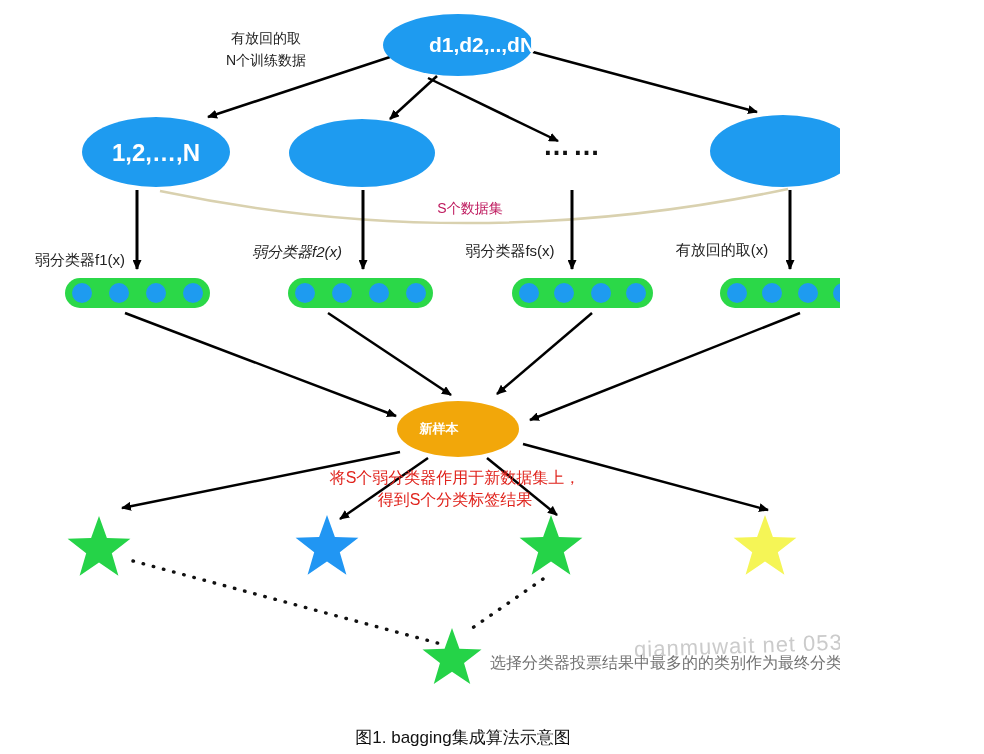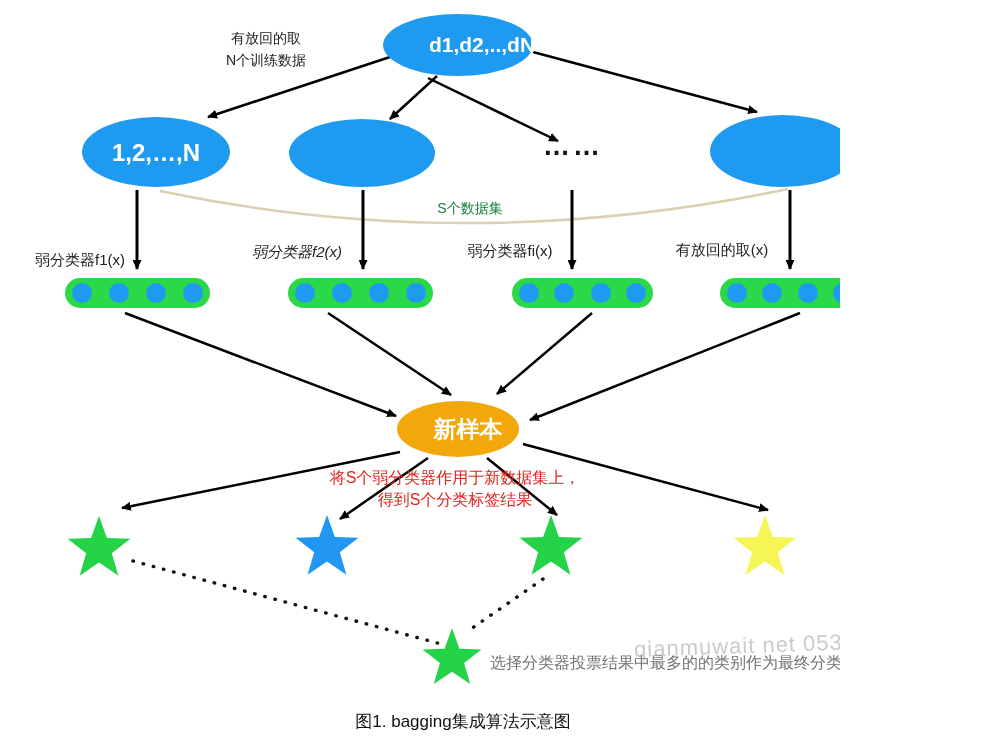--- a/index.html
+++ b/index.html
@@ -7,25 +7,25 @@
     position:relative;width:840px;height:754px;background:#ffffff;overflow:hidden;
     font-family:"Liberation Sans","DejaVu Sans",sans-serif;color:#1a1a1a;
   }
   #diagram-svg{position:absolute;left:0;top:0;}
   .lbl{position:absolute;white-space:nowrap;}
   .center{transform:translate(-50%,-50%);}
   .ellipse-label{color:#ffffff;font-weight:bold;}
   .note{font-size:14px;line-height:22px;text-align:center;color:#222;}
   .classifier{font-size:15px;color:#222;}
   .dots-label{font-size:27px;font-weight:bold;letter-spacing:3px;color:#111;}
-  .s-label{font-size:14px;color:#15803d;}
+  .s-label{font-size:14px;color:#be185d;}
   .red-note{font-size:16px;color:#e0231c;text-align:center;}
   .vote{font-size:16px;color:#737373;}
   .watermark{font-size:22px;color:#cbcbcb;letter-spacing:1px;transform:rotate(-2deg);}
-  .caption{font-size:17px;color:#111;}
+  .caption{font-size:17px;color:#111;margin-top:16px;}
 </style>
 </head>
 <body>
 
 <div id="canvas">
 
   <svg id="diagram-svg" width="984" height="754" viewBox="0 0 984 754">
     <defs>
       <marker id="ah" markerWidth="11" markerHeight="9" refX="9" refY="4.5" orient="auto" markerUnits="userSpaceOnUse">
         <path d="M0,0 L10,4.5 L0,9 z" fill="#000"></path>
@@ -106,24 +106,24 @@
   </div>
 
   <div class="lbl center ellipse-label" style="left:458px;top:45px;font-size:21px;margin-left:24px;">d1,d2,..,dN</div>
   <div class="lbl center ellipse-label" style="left:156px;top:153px;font-size:24px;">1,2,…,N</div>
   <div class="lbl center dots-label" style="left:573px;top:146px;">……</div>
 
   <div class="lbl center s-label" style="left:470px;top:209px;">S个数据集</div>
 
   <div class="lbl center classifier" style="left:80px;top:260px;text-align:center;">弱分类器f1(x)</div>
   <div class="lbl center classifier" style="left:297px;top:252px;font-style:italic;">弱分类器f2(x)</div>
-  <div class="lbl center classifier" style="left:510px;top:251px;">弱分类器fi(x)</div>
+  <div class="lbl center classifier" style="left:510px;top:251px;">弱分类器fs(x)</div>
   <div class="lbl center classifier" style="left:722px;top:250px;">有放回的取(x)</div>
 
-  <div class="lbl center ellipse-label" style="left:468px;top:429px;font-size:23px;">新样本</div>
+  <div class="lbl center ellipse-label" style="left:439px;top:429px;font-size:13px;">新样本</div>
 
   <div class="lbl center red-note" style="left:455px;top:500px;">得到S个分类标签结果</div>
   <div class="lbl center red-note" style="left:455px;top:478px;">将S个弱分类器作用于新数据集上，</div>
 
   <div class="lbl watermark" style="left:634px;top:631px;">qianmuwait net 0538-85025005</div>
 
   <div class="lbl vote" style="left:490px;top:653px;">选择分类器投票结果中最多的的类别作为最终分类结果</div>
 
   <div class="lbl center caption" style="left:463px;top:721px;">图1. bagging集成算法示意图</div>
 

